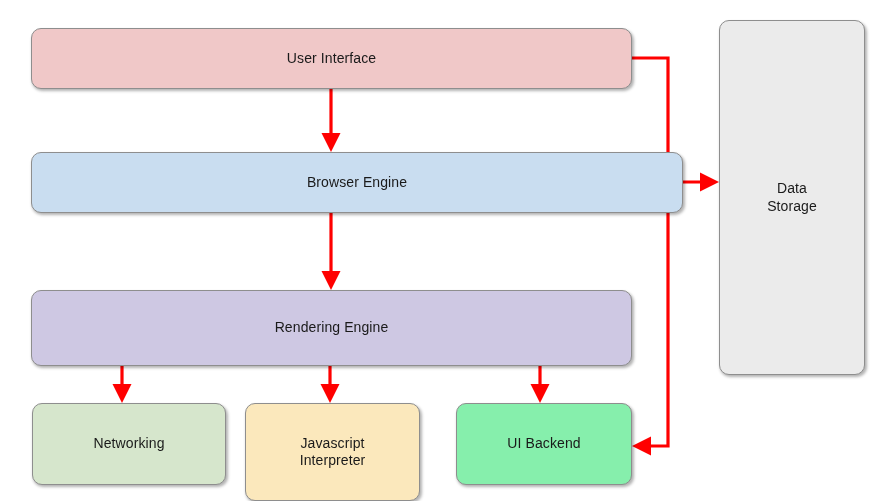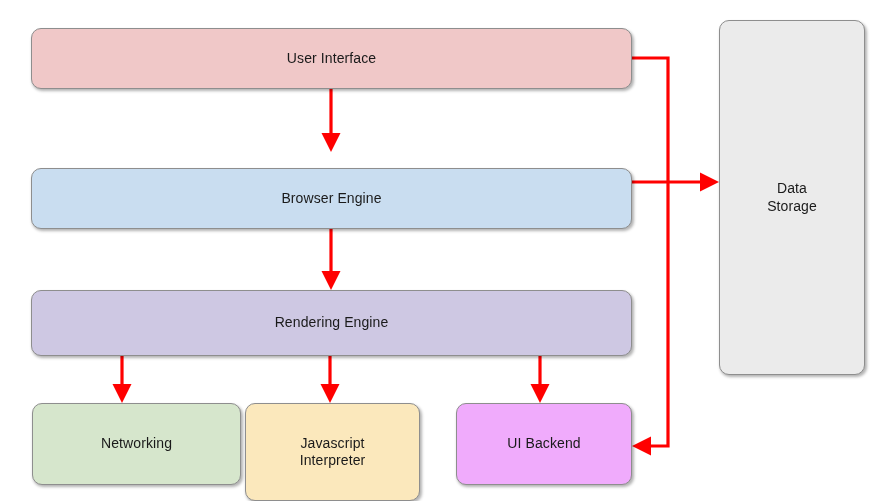--- a/index.html
+++ b/index.html
@@ -103,38 +103,38 @@
       <path class="conn" d="M632,58 L668,58 L668,446 L644,446"></path>
       <polygon class="head" points="632,446 651,436.5 651,455.5"></polygon>
     </g>
 
   </svg>
 
   <div class="node wide" style="top:28px; left:31px; width:601px; height:61px; background:#f0c8c8;">
     <span class="label">User Interface</span>
   </div>
 
-  <div class="node wide" style="top:168px; left:31px; width:601px; height:61px; background:#c9ddf0;">
+  <div class="node wide" style="top:152px; left:31px; width:652px; height:61px; background:#c9ddf0;">
     <span class="label">Browser Engine</span>
   </div>
 
-  <div class="node wide" style="top:290px; left:31px; width:601px; height:66px; background:#cec8e3;">
+  <div class="node wide" style="top:290px; left:31px; width:601px; height:76px; background:#cec8e3;">
     <span class="label">Rendering Engine</span>
   </div>
 
-  <div class="node small" style="top:403px; left:32px; width:209px; height:82px; background:#d6e6cc;">
+  <div class="node small" style="top:403px; left:32px; width:194px; height:82px; background:#d6e6cc;">
     <span class="label">Networking</span>
   </div>
 
   <div class="node small" style="top:403px; left:245px; width:175px; height:98px; background:#fbe8bc;">
     <span class="label">Javascript
 Interpreter</span>
   </div>
 
-  <div class="node small" style="top:403px; left:456px; width:176px; height:82px; background:#f0abfc;">
+  <div class="node small" style="top:403px; left:456px; width:176px; height:82px; background:#86efac;">
     <span class="label">UI Backend</span>
   </div>
 
   <div class="node" style="top:20px; left:719px; width:146px; height:355px; background:#ebebeb;">
     <span class="label">Data
 Storage</span>
   </div>
 
 </div>
 

